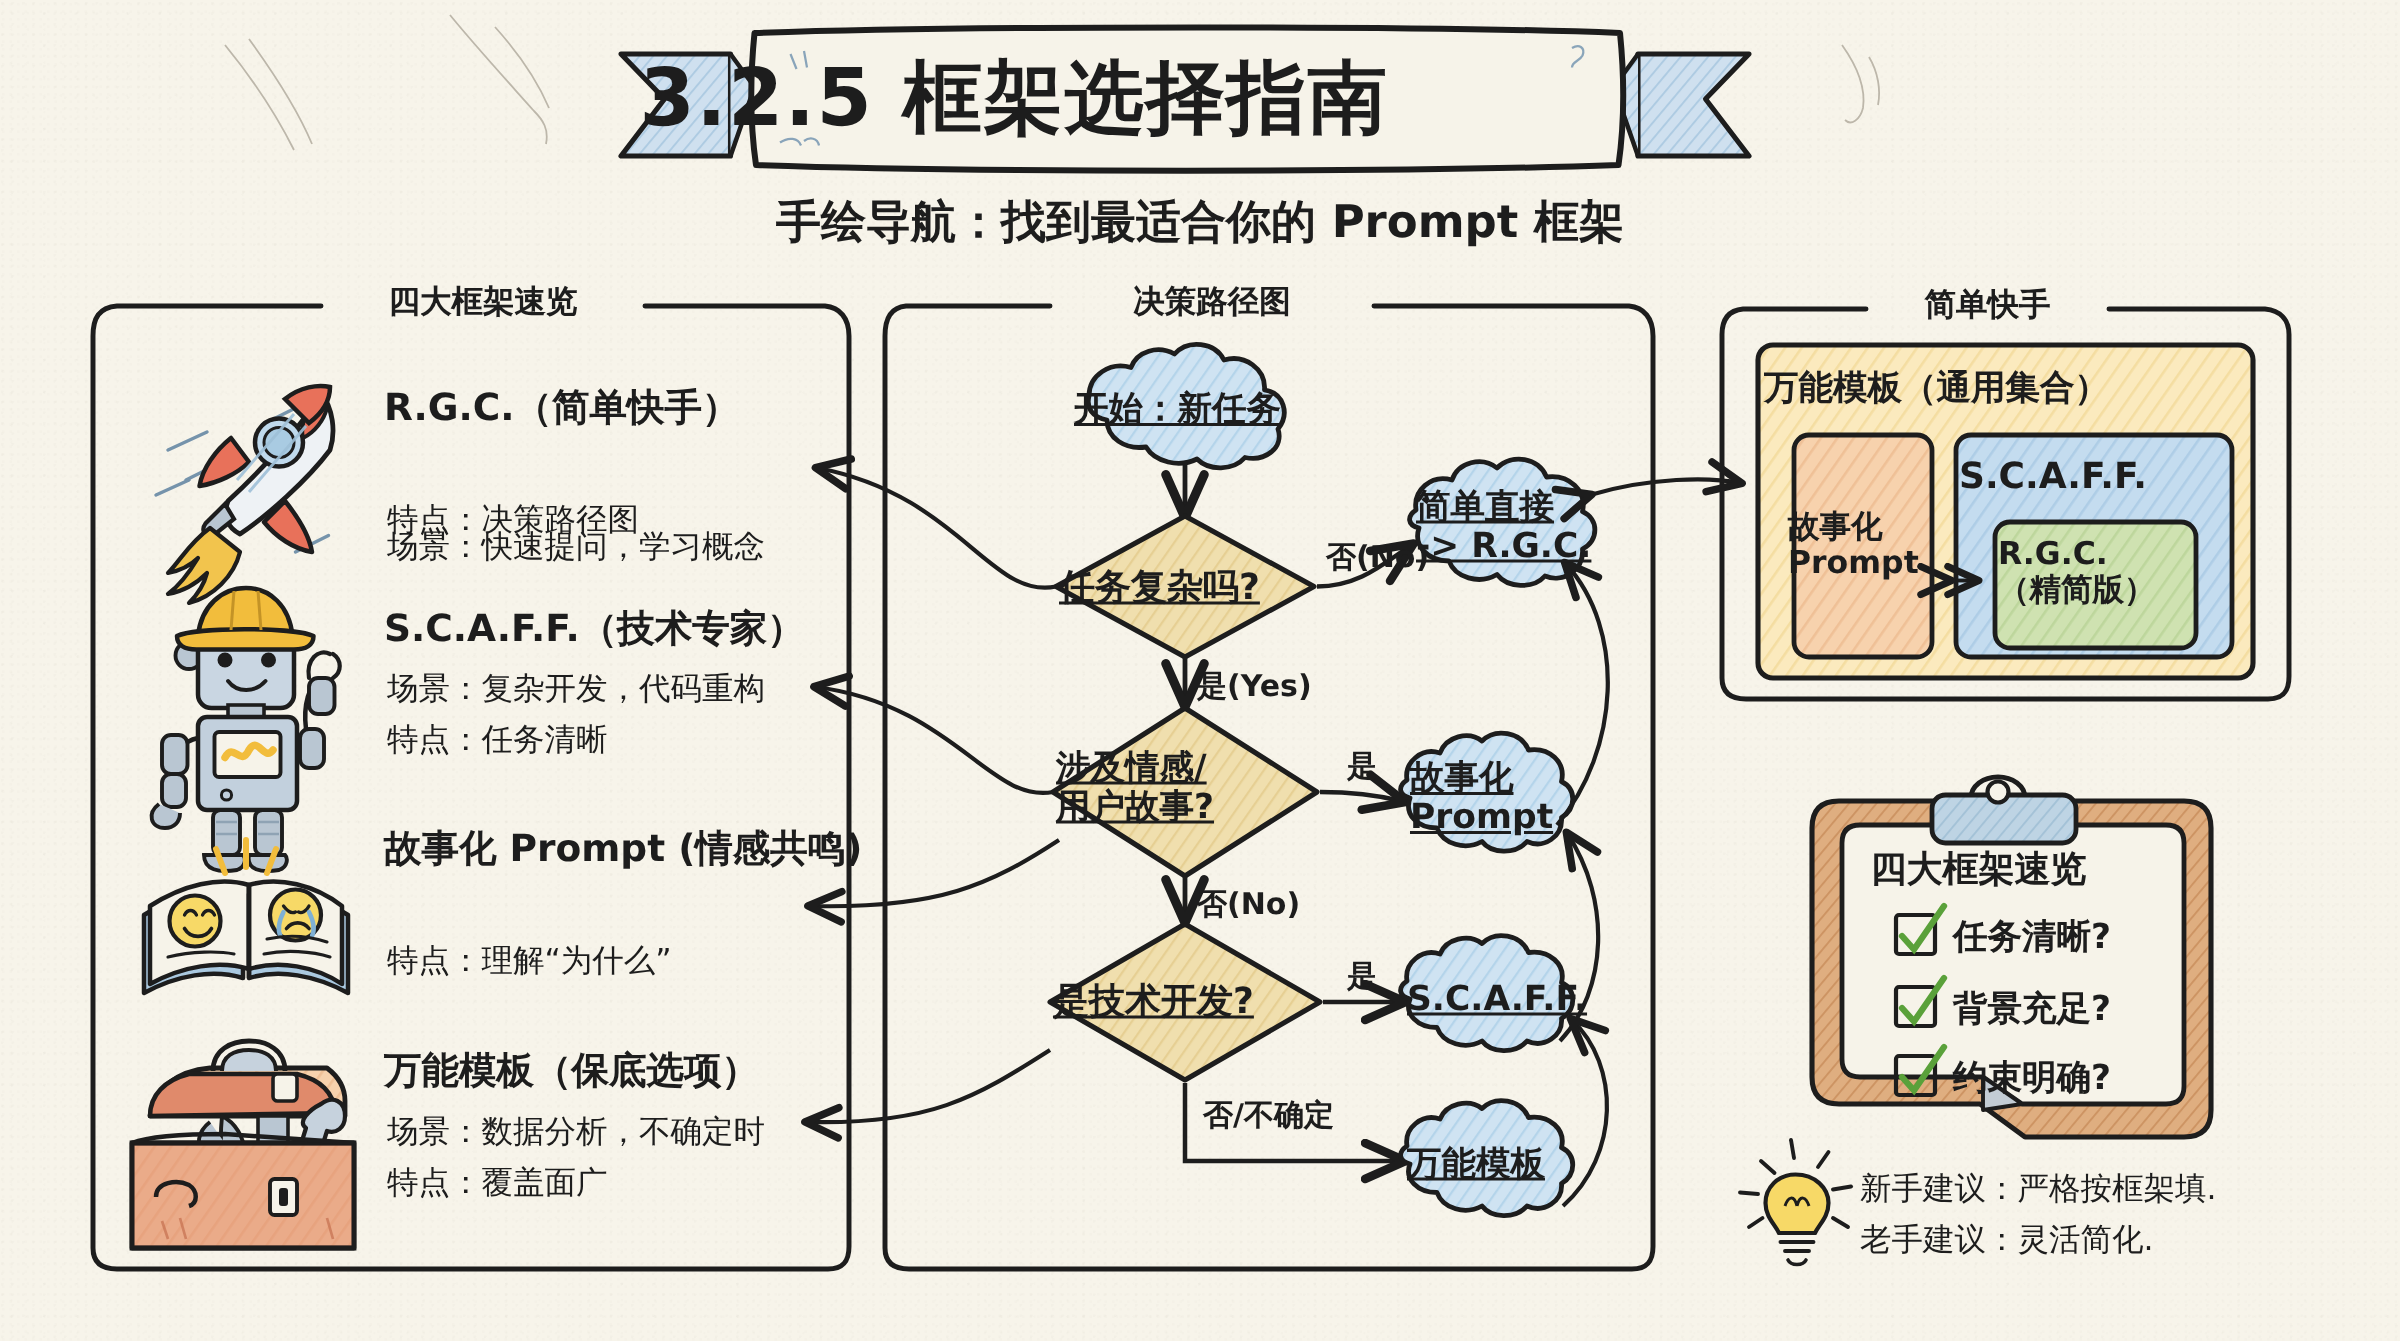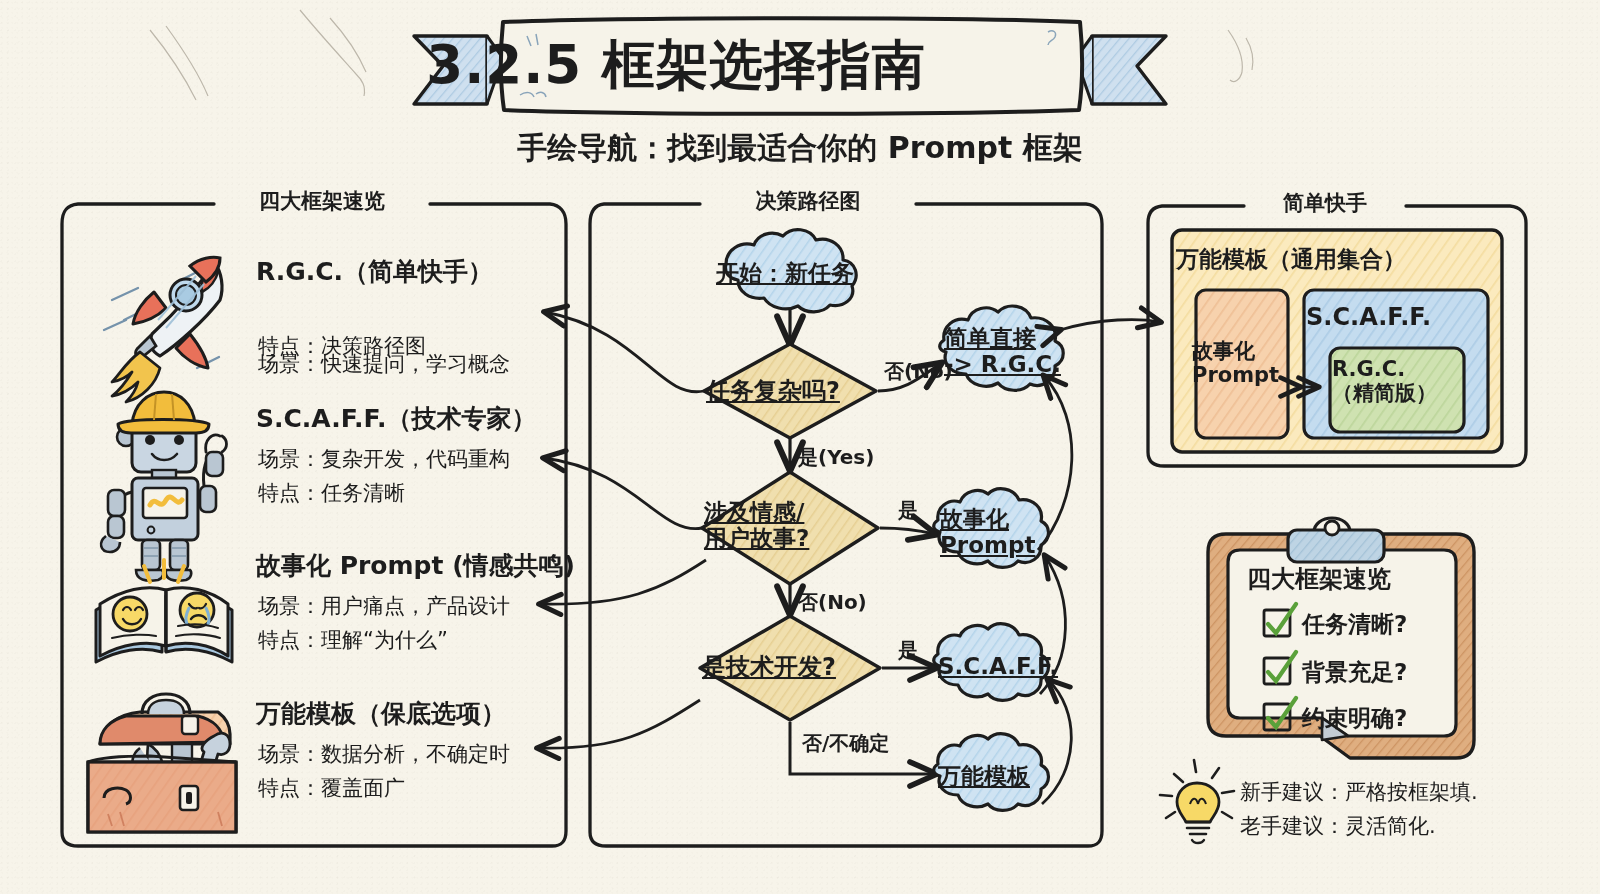--- a/index.html
+++ b/index.html
@@ -413,21 +413,20 @@
 
   <div class="lbl fw-name" style="left:256px;top:255px;">R.G.C.（简单快手）</div>
   <div class="lbl fw-line" style="left:258px;top:308px;margin-top:42px;">场景：快速提问，学习概念</div>
   <div class="lbl fw-line" style="left:258px;top:332px;">特点：决策路径图</div>
 
   <div class="lbl fw-name" style="left:256px;top:402px;">S.C.A.F.F.（技术专家）</div>
   <div class="lbl fw-line" style="left:258px;top:445px;">场景：复杂开发，代码重构</div>
   <div class="lbl fw-line" style="left:258px;top:479px;">特点：任务清晰</div>
 
   <div class="lbl fw-name" style="left:256px;top:549px;">故事化 Prompt (情感共鸣)</div>
-  <div class="lbl fw-line" style="left:258px;top:592px;">场景：用户痛点，产品设计</div>
   <div class="lbl fw-line" style="left:258px;top:626px;">特点：理解“为什么”</div>
 
   <div class="lbl fw-name" style="left:256px;top:697px;">万能模板（保底选项）</div>
   <div class="lbl fw-line" style="left:258px;top:740px;">场景：数据分析，不确定时</div>
   <div class="lbl fw-line" style="left:258px;top:774px;">特点：覆盖面广</div>
 
   <div class="node-t" style="left:716px;top:261px;width:148px;font-size:23px;">开始：新任务</div>
 
   <div class="node-t" style="left:706px;top:378px;width:168px;font-size:24px;">任务复杂吗?</div>
 

